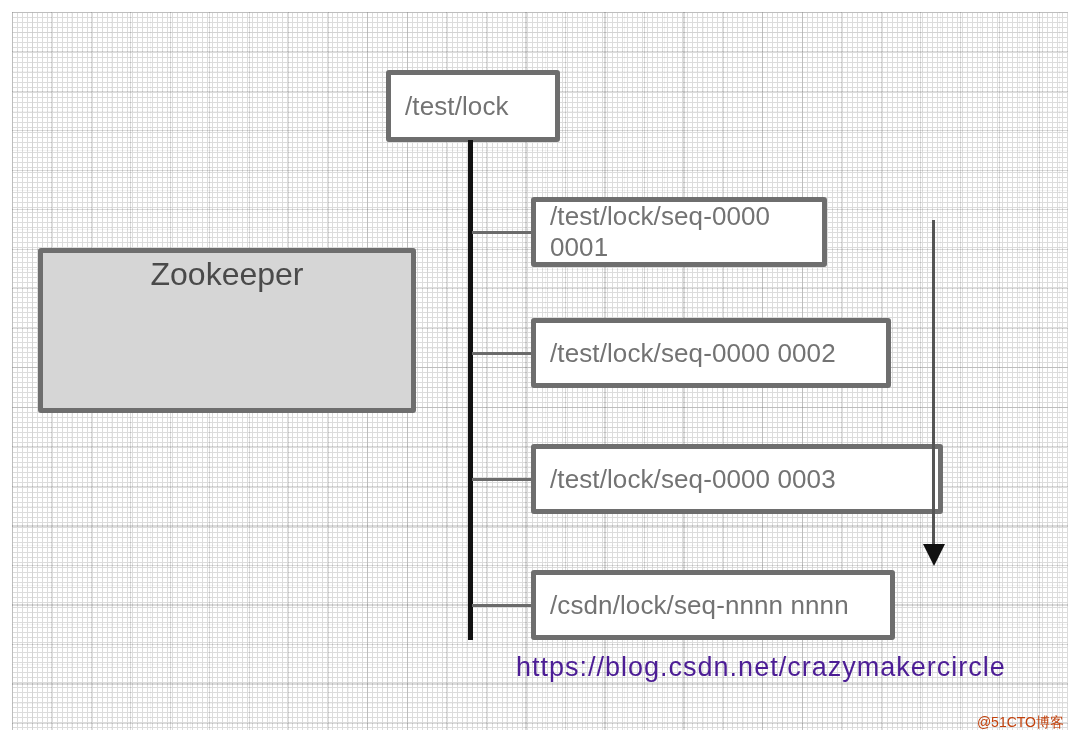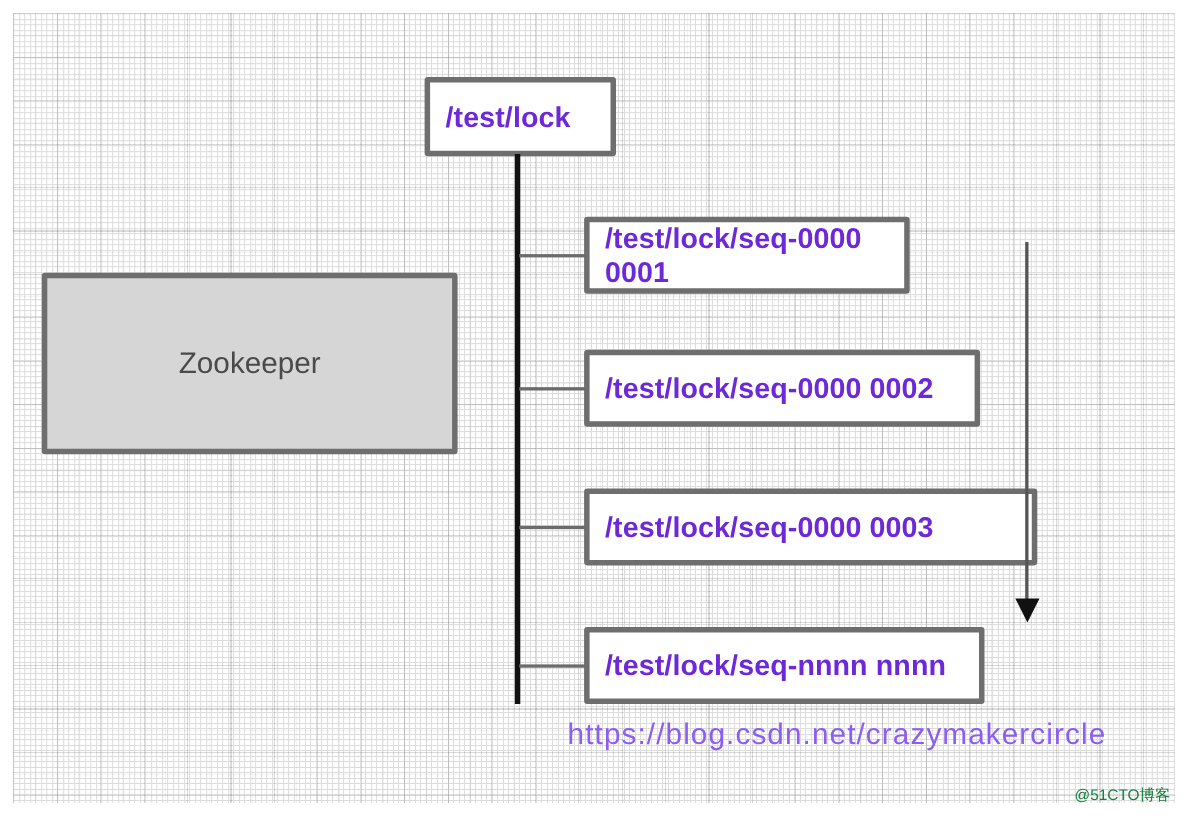--- a/index.html
+++ b/index.html
@@ -67,39 +67,37 @@
 
   
   .node-box {
     position: absolute;
     box-sizing: border-box;
     background: #ffffff;
     border: 5px solid #6e6e6e;
     border-radius: 3px;
     display: flex;
     align-items: center;
-    color: #6d28d9;
+    color: #737373;
     font-size: 26px;
     letter-spacing: 0.1px;
-    font-weight: bold;
   }
   .node-box.pad-left { padding-left: 14px; justify-content: flex-start; }
 
   .zk-box {
     position: absolute;
     box-sizing: border-box;
     background: #d6d6d6;
     border: 5px solid #6e6e6e;
     border-radius: 3px;
     display: flex;
     flex-direction: column;
     align-items: center;
-    justify-content: center;
     color: #4a4a4a;
-    font-size: 27px;
+    font-size: 32px;
     line-height: 1.35;
   }
 
   .trunk {
     position: absolute;
     background: #111111;
   }
   .branch {
     position: absolute;
     background: #6b6b6b;
@@ -117,31 +115,31 @@
   .arrow-head {
     position: absolute;
     width: 0; height: 0;
     border-left: 11px solid transparent;
     border-right: 11px solid transparent;
     border-top: 22px solid #111111;
   }
 
   .watermark {
     position: absolute;
-    color: #8b5cf6;
+    color: #4c1d95;
     font-size: 27px;
     letter-spacing: 1px;
     white-space: nowrap;
     user-select: none;
   }
   .corner-mark {
     position: absolute;
     right: 16px;
     bottom: 10px;
-    color: #15803d;
+    color: #c2410c;
     font-size: 14px;
     white-space: nowrap;
   }
 </style>
 </head>
 <body>
 
 <div class="canvas">
 
   <div class="grid">
@@ -174,21 +172,21 @@
 
   <div class="node-box pad-left" style="left:531px; top:318px; width:360px; height:70px;">
     <span>/test/lock/seq-0000 0002</span>
   </div>
 
   <div class="node-box pad-left" style="left:531px; top:444px; width:412px; height:70px;">
     <span>/test/lock/seq-0000 0003</span>
   </div>
 
   <div class="node-box pad-left" style="left:531px; top:570px; width:364px; height:70px;">
-    <span>/test/lock/seq-nnnn nnnn</span>
+    <span>/csdn/lock/seq-nnnn nnnn</span>
   </div>
 
   <div class="arrow-wrap" style="left:932px; top:220px; height:348px;">
     <div class="arrow-shaft" style="height:328px;"></div>
     <div class="arrow-head" style="left:-9px; top:324px;"></div>
   </div>
 
   <div class="corner-mark">@51CTO博客</div>
 
 </div>

